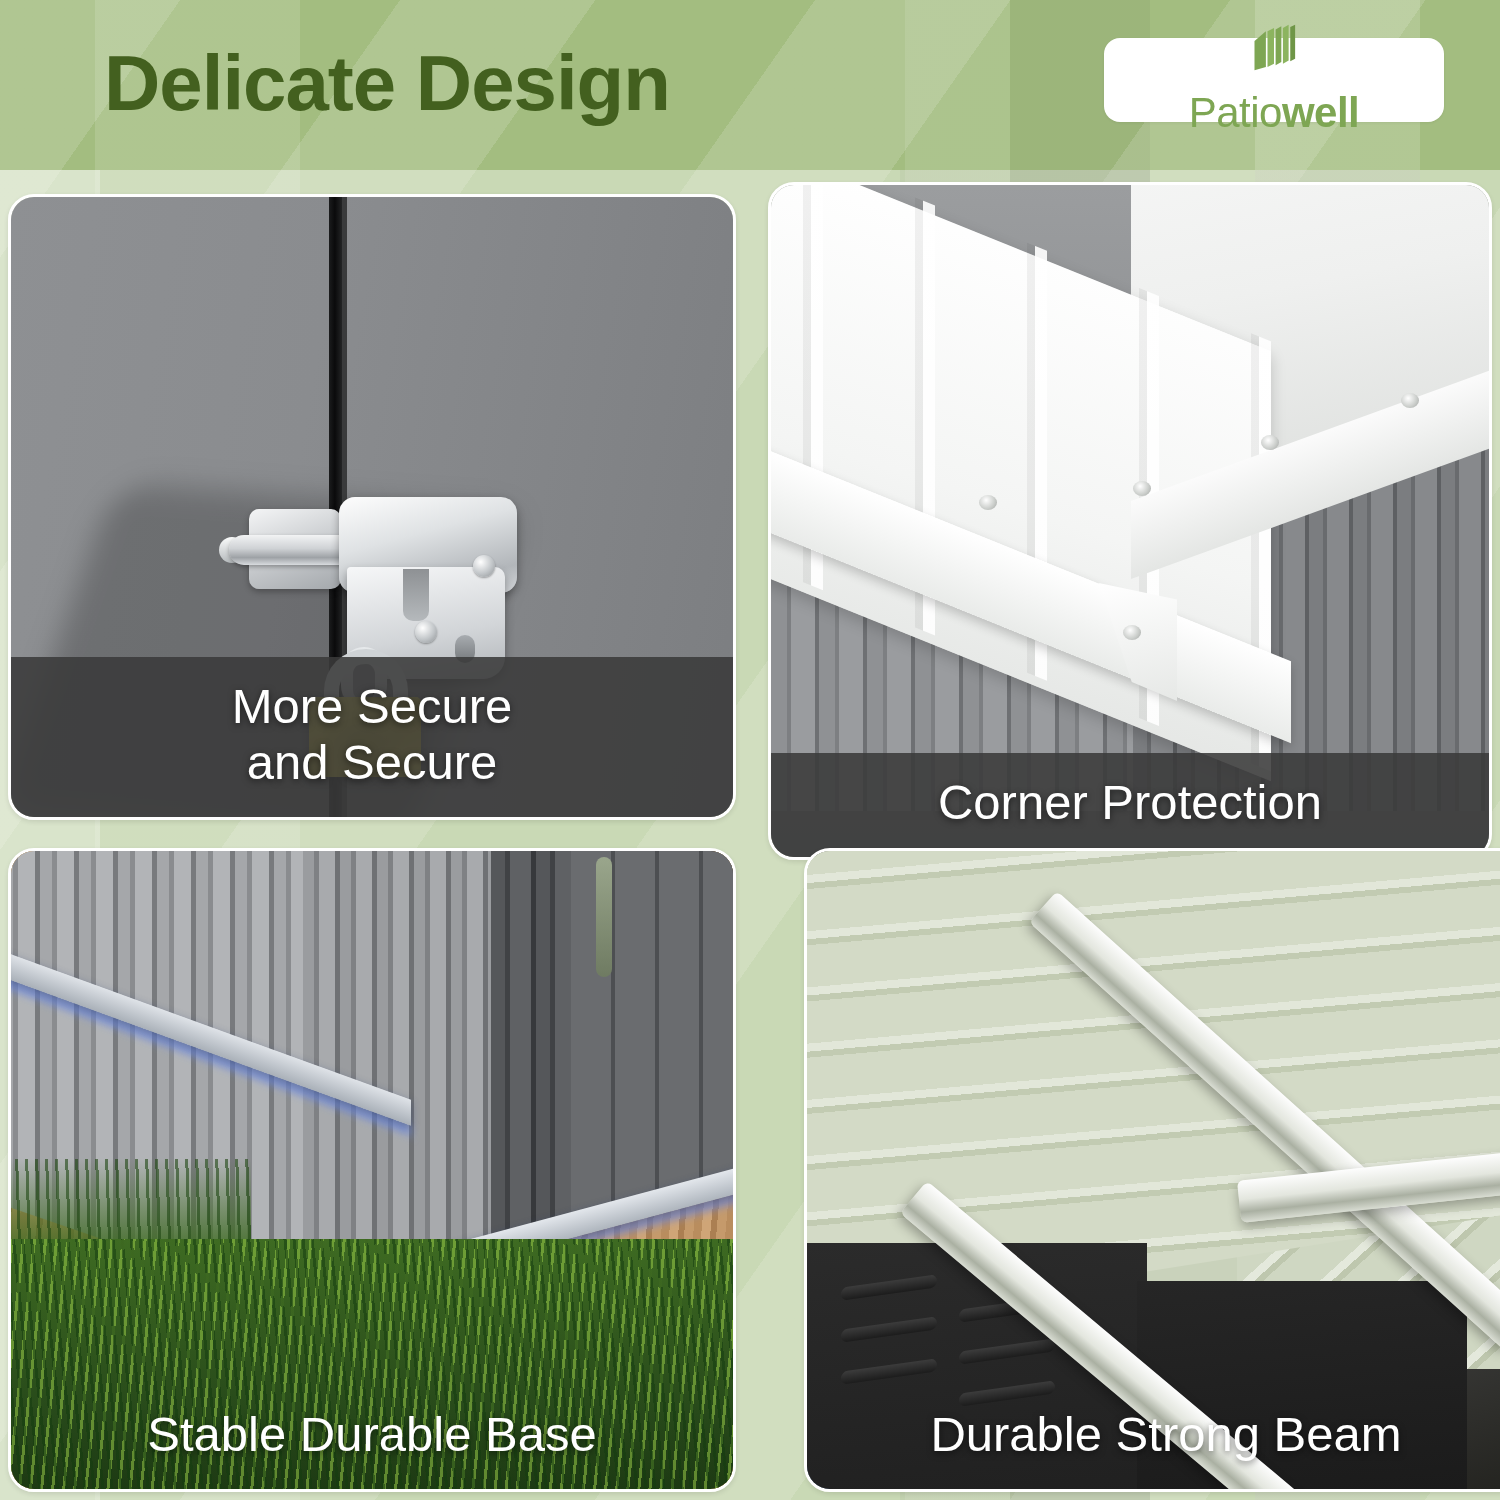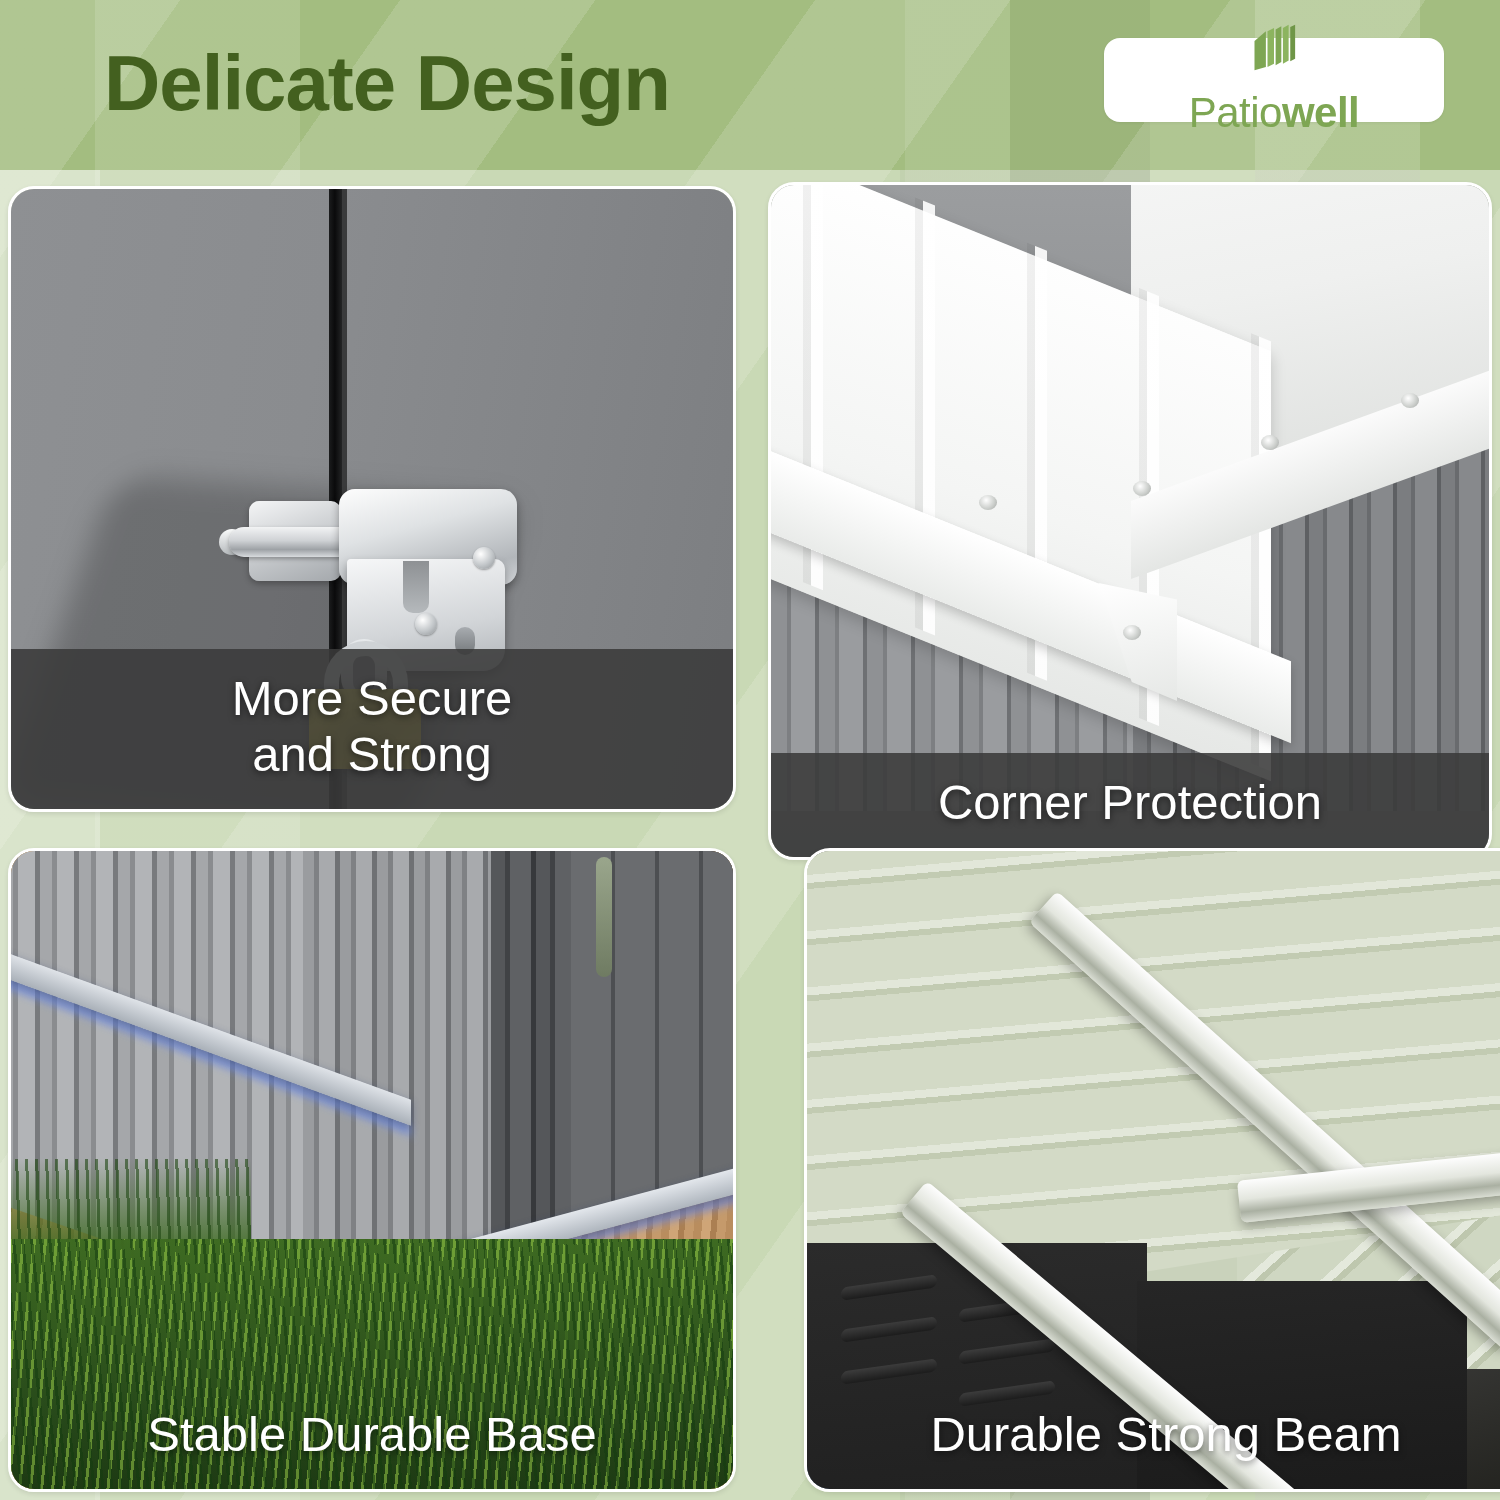--- a/index.html
+++ b/index.html
@@ -50,21 +50,21 @@
   .logo-mark{width:52px;height:52px;flex:0 0 52px;}
   .logo-text{font-size:42px;color:#7ea653;letter-spacing:-.5px;white-space:nowrap;}
   .logo-text .lw{font-weight:300;}
   .logo-text .hw{font-weight:bold;}
 
   
   .grid{position:absolute;left:8px;top:182px;width:1484px;height:1310px;}
   .cell{position:absolute;border-radius:26px;overflow:hidden;
     border:3px solid #ffffff;box-sizing:border-box;
     box-shadow:0 2px 5px rgba(0,0,0,.10);}
-  .c1{left:0px;   top:4px;   width:728px;height:626px;}
+  .c1{left:0px;   top:12px;   width:728px;height:626px;}
   .c2{left:760px; top:0px;   width:724px;height:678px;}
   .c3{left:0px;   top:666px; width:728px;height:644px;}
   .c4{left:796px; top:666px; width:724px;height:644px;}
 
   .photo{position:absolute;inset:0;}
 
   .caption{position:absolute;left:0;right:0;bottom:0;
     color:#ffffff;font-size:49px;line-height:1.14;text-align:center;
     padding:22px 26px 26px;box-sizing:border-box;
     text-shadow:0 2px 7px rgba(0,0,0,.55);}
@@ -305,21 +305,21 @@
         <div class="rivet r1"></div>
         <div class="rivet r2"></div>
         <div class="keyhole"></div>
         <div class="eye"></div>
         <div class="eye-hole"></div>
         <div class="shackle"></div>
         <div class="pad-body"></div>
       </div>
       <div class="caption dark">
         <span>More Secure</span>
-        <span class="cap-l2">and Strong</span>
+        <span class="cap-l2">and Secure</span>
       </div>
     </div>
 
     <div class="cell c2">
       <div class="photo p2">
         <div class="wallL"></div>
         <div class="wallR"></div>
         <div class="roofR"></div>
         <div class="roofL"></div>
         <div class="ribs"></div>

